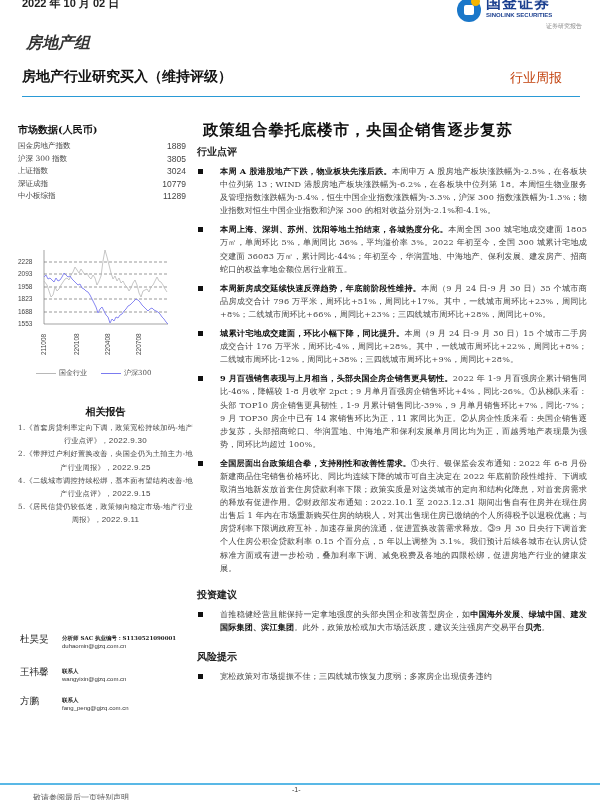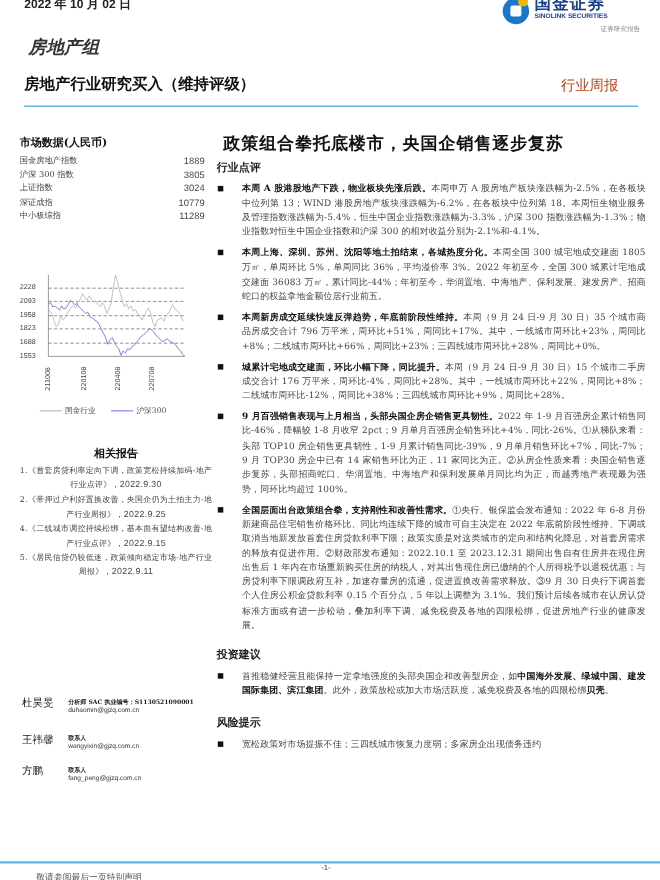--- a/index.html
+++ b/index.html
@@ -164,21 +164,21 @@
 
   <div class="section">行业点评</div>
   <div class="bullet"><b>本周 A 股港股地产下跌，物业板块先涨后跌。</b><span>本周申万 A 股房地产板块涨跌幅为-2.5%，在各板块中位列第 13；WIND 港股房地产板块涨跌幅为-6.2%，在各板块中位列第 18。本周恒生物业服务及管理指数涨跌幅为-5.4%，恒生中国企业指数涨跌幅为-3.3%，沪深 300 指数涨跌幅为-1.3%；物业指数对恒生中国企业指数和沪深 300 的相对收益分别为-2.1%和-4.1%。</span></div>
   <div class="bullet"><b>本周上海、深圳、苏州、沈阳等地土拍结束，各城热度分化。</b><span>本周全国 300 城宅地成交建面 1805 万㎡，单周环比 5%，单周同比 36%，平均溢价率 3%。2022 年初至今，全国 300 城累计宅地成交建面 36083 万㎡，累计同比-44%；年初至今，华润置地、中海地产、保利发展、建发房产、招商蛇口的权益拿地金额位居行业前五。</span></div>
   <div class="bullet"><b>本周新房成交延续快速反弹趋势，年底前阶段性维持。</b><span>本周（9 月 24 日-9 月 30 日）35 个城市商品房成交合计 796 万平米，周环比+51%，周同比+17%。其中，一线城市周环比+23%，周同比+8%；二线城市周环比+66%，周同比+23%；三四线城市周环比+28%，周同比+0%。</span></div>
   <div class="bullet"><b>城累计宅地成交建面，环比小幅下降，同比提升。</b><span>本周（9 月 24 日-9 月 30 日）15 个城市二手房成交合计 176 万平米，周环比-4%，周同比+28%。其中，一线城市周环比+22%，周同比+8%；二线城市周环比-12%，周同比+38%；三四线城市周环比+9%，周同比+28%。</span></div>
   <div class="bullet"><b>9 月百强销售表现与上月相当，头部央国企房企销售更具韧性。</b><span>2022 年 1-9 月百强房企累计销售同比-46%，降幅较 1-8 月收窄 2pct；9 月单月百强房企销售环比+4%，同比-26%。①从梯队来看：头部 TOP10 房企销售更具韧性，1-9 月累计销售同比-39%，9 月单月销售环比+7%，同比-7%；9 月 TOP30 房企中已有 14 家销售环比为正，11 家同比为正。②从房企性质来看：央国企销售逐步复苏，头部招商蛇口、华润置地、中海地产和保利发展单月同比均为正，而越秀地产表现最为强势，同环比均超过 100%。</span></div>
   <div class="bullet"><b>全国层面出台政策组合拳，支持刚性和改善性需求。</b><span>①央行、银保监会发布通知：2022 年 6-8 月份新建商品住宅销售价格环比、同比均连续下降的城市可自主决定在 2022 年底前阶段性维持、下调或取消当地新发放首套住房贷款利率下限；政策实质是对这类城市的定向和结构化降息，对首套房需求的释放有促进作用。②财政部发布通知：2022.10.1 至 2023.12.31 期间出售自有住房并在现住房出售后 1 年内在市场重新购买住房的纳税人，对其出售现住房已缴纳的个人所得税予以退税优惠；与房贷利率下限调政府互补，加速存量房的流通，促进置换改善需求释放。③9 月 30 日央行下调首套个人住房公积金贷款利率 0.15 个百分点，5 年以上调整为 3.1%。我们预计后续各城市在认房认贷标准方面或有进一步松动，叠加利率下调、减免税费及各地的四限松绑，促进房地产行业的健康发展。</span></div>
 
   <div class="section" style="margin-top:13px">投资建议</div>
-  <div class="bullet"><span>首推稳健经营且能保持一定拿地强度的头部央国企和改善型房企，如</span><b>中国海外发展、绿城中国、建发国际集团、滨江集团</b><span>。此外，政策放松或加大市场活跃度，减免税费及各地的四限松绑</span><b>贝壳</b><span>。</span></div>
+  <div class="bullet"><span>首推稳健经营且能保持一定拿地强度的头部央国企和改善型房企，如</span><b>中国海外发展、绿城中国、建发国际集团、滨江集团</b><span>。此外，政策放松或加大市场活跃度，建议关注强房产交易平台</span><b>贝壳</b><span>。</span></div>
 
   <div class="section" style="margin-top:16px">风险提示</div>
   <div class="bullet"><span>宽松政策对市场提振不佳；三四线城市恢复力度弱；多家房企出现债务违约</span></div>
 </div>
 
 <div class="footer-line"></div>
 <div class="page-num">-1-</div>
 <div class="disclaimer">敬请参阅最后一页特别声明</div>
 
 </body></html>

